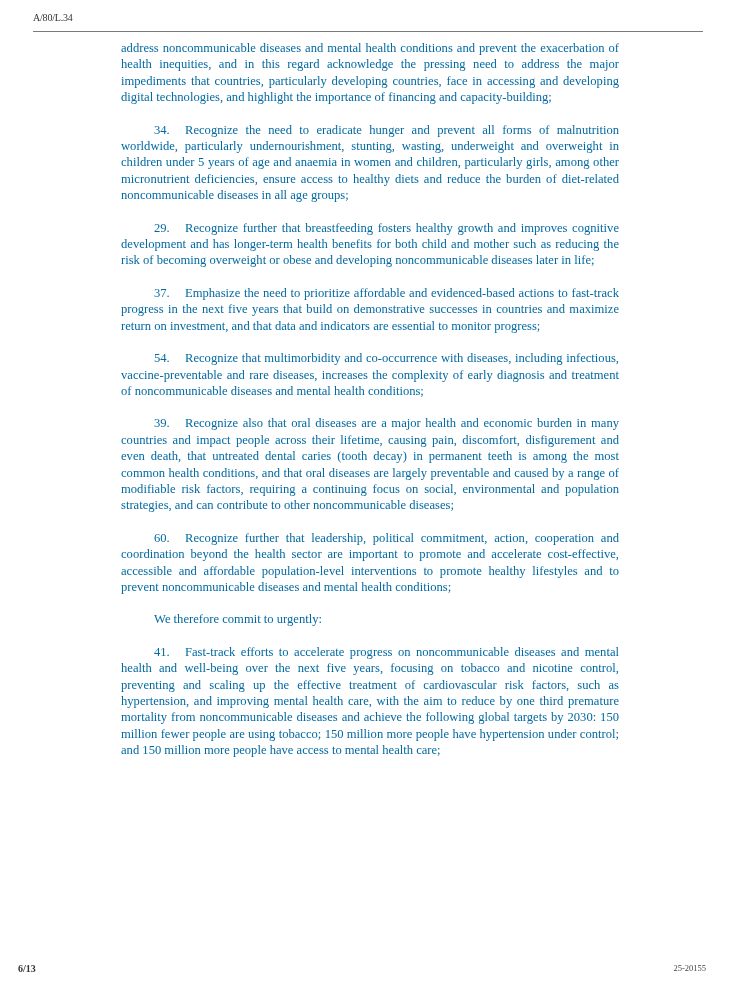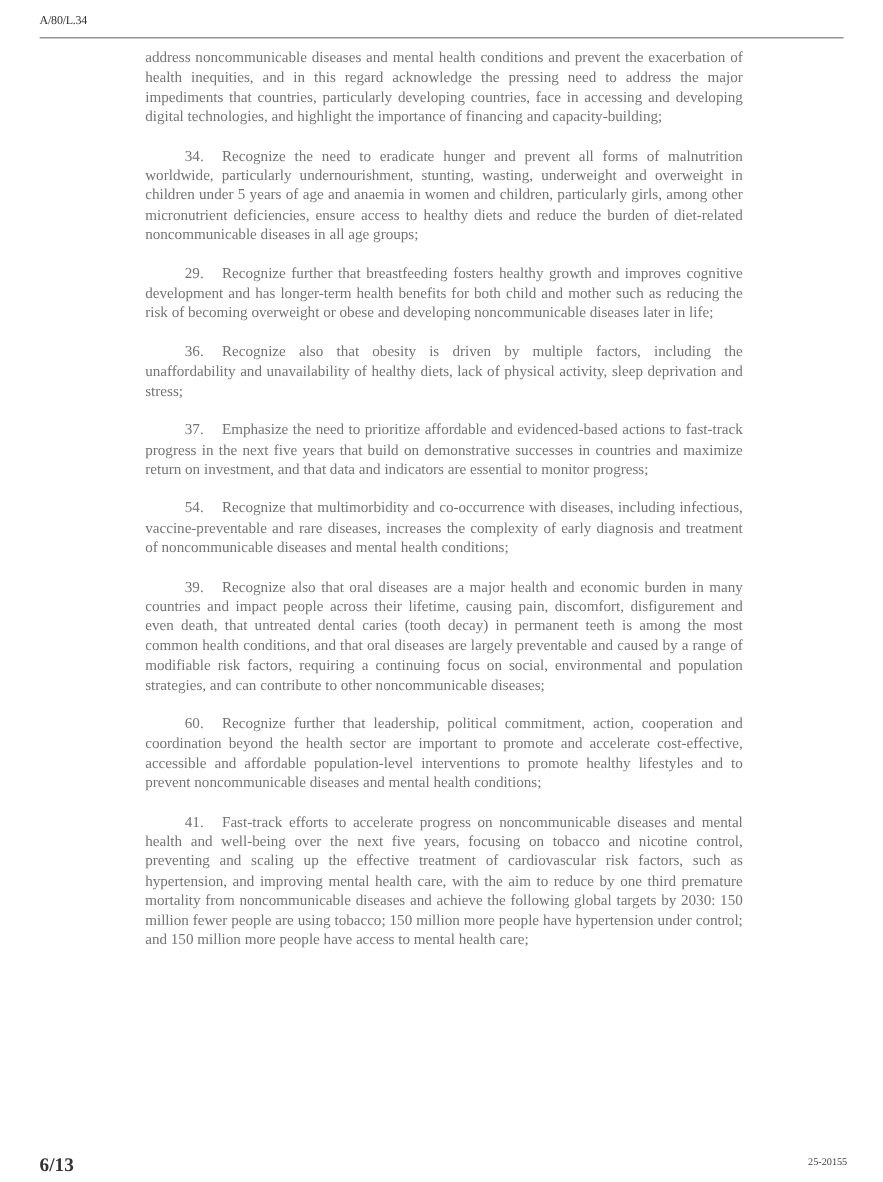--- a/index.html
+++ b/index.html
@@ -36,36 +36,36 @@
       position: absolute;
       left: 121px;
       top: 40px;
       width: 498px;
     }
     .para {
       font-size: 12.6px;
       line-height: 16.4px;
       text-align: justify;
       margin: 0 0 7.5px 0;
-      color: #737373;
+      color: #0369a1;
     }
     .para.indent {
       text-indent: 33px;
       margin-top: 16px;
     }
     .num {
       display: inline-block;
       min-width: 31px;
       text-indent: 0;
     }
     .footer-page {
       position: absolute;
-      left: 33px;
+      left: 18px;
       top: 963px;
-      font-size: 16px;
+      font-size: 10px;
       font-weight: bold;
       color: #333;
     }
     .footer-doc {
       position: absolute;
       right: 30px;
       top: 963px;
       font-size: 8.5px;
       color: #444;
       text-align: right;
@@ -82,33 +82,33 @@
   <p class="para">
     <span>address noncommunicable diseases and mental health conditions and prevent the exacerbation of health inequities, and in this regard acknowledge the pressing need to address the major impediments that countries, particularly developing countries, face in accessing and developing digital technologies, and highlight the importance of financing and capacity-building;</span>
   </p>
   <p class="para indent">
     <span class="num">34.</span><span>Recognize the need to eradicate hunger and prevent all forms of malnutrition worldwide, particularly undernourishment, stunting, wasting, underweight and overweight in children under 5 years of age and anaemia in women and children, particularly girls, among other micronutrient deficiencies, ensure access to healthy diets and reduce the burden of diet-related noncommunicable diseases in all age groups;</span>
   </p>
   <p class="para indent">
     <span class="num">29.</span><span>Recognize further that breastfeeding fosters healthy growth and improves cognitive development and has longer-term health benefits for both child and mother such as reducing the risk of becoming overweight or obese and developing noncommunicable diseases later in life;</span>
   </p>
   <p class="para indent">
-    <span class="num">36.</span><span>Recognize also that obesity is driven by multiple factors, including the unaffordability and unavailability of healthy diets, lack of physical activity, sleep deprivation and stress;</span>
-  </p>
-  <p class="para indent">
     <span class="num">37.</span><span>Emphasize the need to prioritize affordable and evidenced-based actions to fast-track progress in the next five years that build on demonstrative successes in countries and maximize return on investment, and that data and indicators are essential to monitor progress;</span>
   </p>
   <p class="para indent">
     <span class="num">54.</span><span>Recognize that multimorbidity and co-occurrence with diseases, including infectious, vaccine-preventable and rare diseases, increases the complexity of early diagnosis and treatment of noncommunicable diseases and mental health conditions;</span>
   </p>
   <p class="para indent">
     <span class="num">39.</span><span>Recognize also that oral diseases are a major health and economic burden in many countries and impact people across their lifetime, causing pain, discomfort, disfigurement and even death, that untreated dental caries (tooth decay) in permanent teeth is among the most common health conditions, and that oral diseases are largely preventable and caused by a range of modifiable risk factors, requiring a continuing focus on social, environmental and population strategies, and can contribute to other noncommunicable diseases;</span>
   </p>
   <p class="para indent">
     <span class="num">60.</span><span>Recognize further that leadership, political commitment, action, cooperation and coordination beyond the health sector are important to promote and accelerate cost-effective, accessible and affordable population-level interventions to promote healthy lifestyles and to prevent noncommunicable diseases and mental health conditions;</span>
   </p>
   <p class="para indent">
+    <span>We therefore commit to urgently:</span>
+  </p>
+  <p class="para indent">
     <span class="num">41.</span><span>Fast-track efforts to accelerate progress on noncommunicable diseases and mental health and well-being over the next five years, focusing on tobacco and nicotine control, preventing and scaling up the effective treatment of cardiovascular risk factors, such as hypertension, and improving mental health care, with the aim to reduce by one third premature mortality from noncommunicable diseases and achieve the following global targets by 2030: 150 million fewer people are using tobacco; 150 million more people have hypertension under control; and 150 million more people have access to mental health care;</span>
   </p>
 </div>
 
 <span class="footer-page">6/13</span>
 <span class="footer-doc">25-20155</span>
 
 </body></html>

